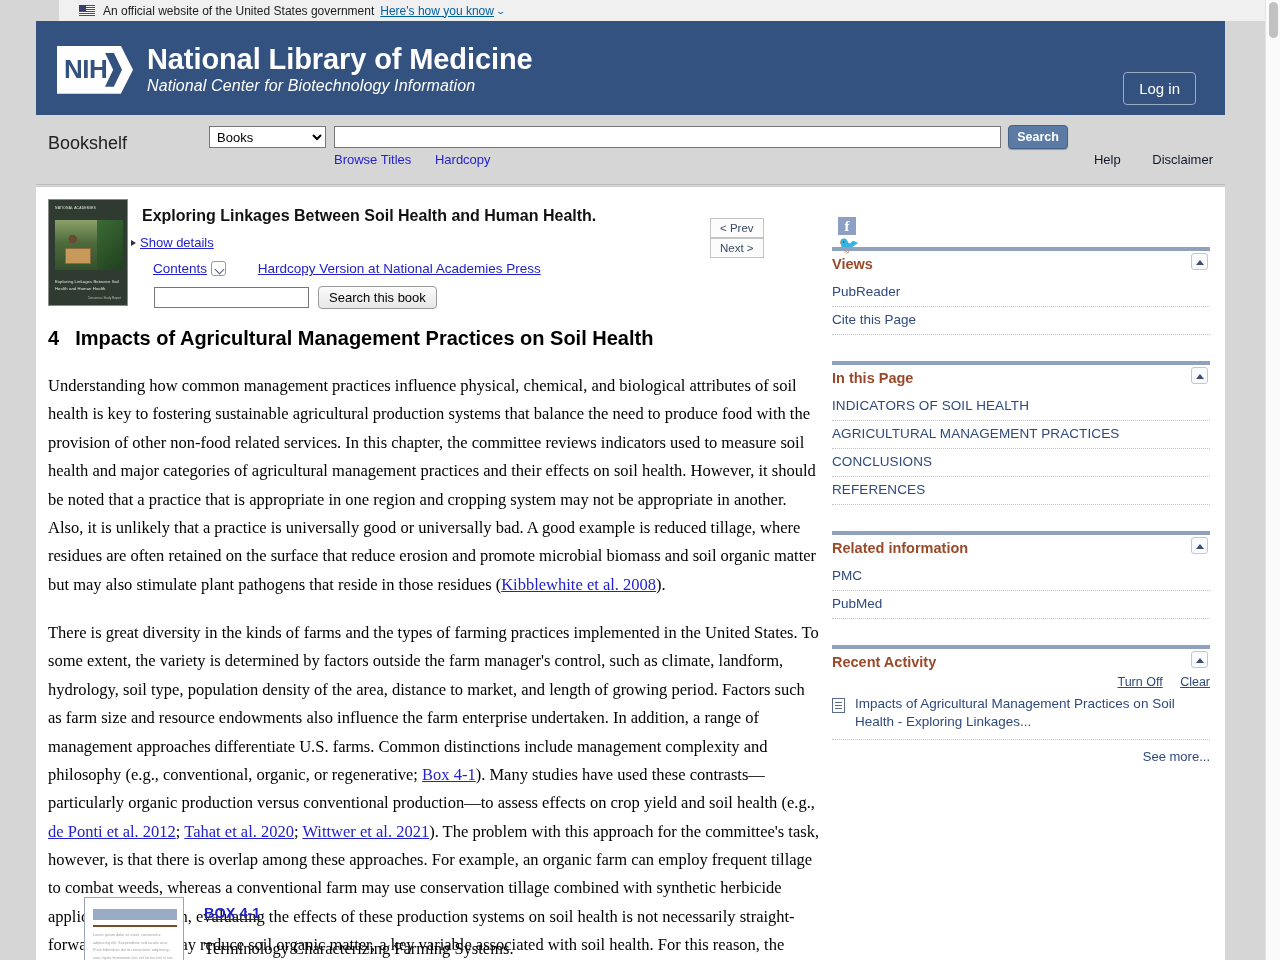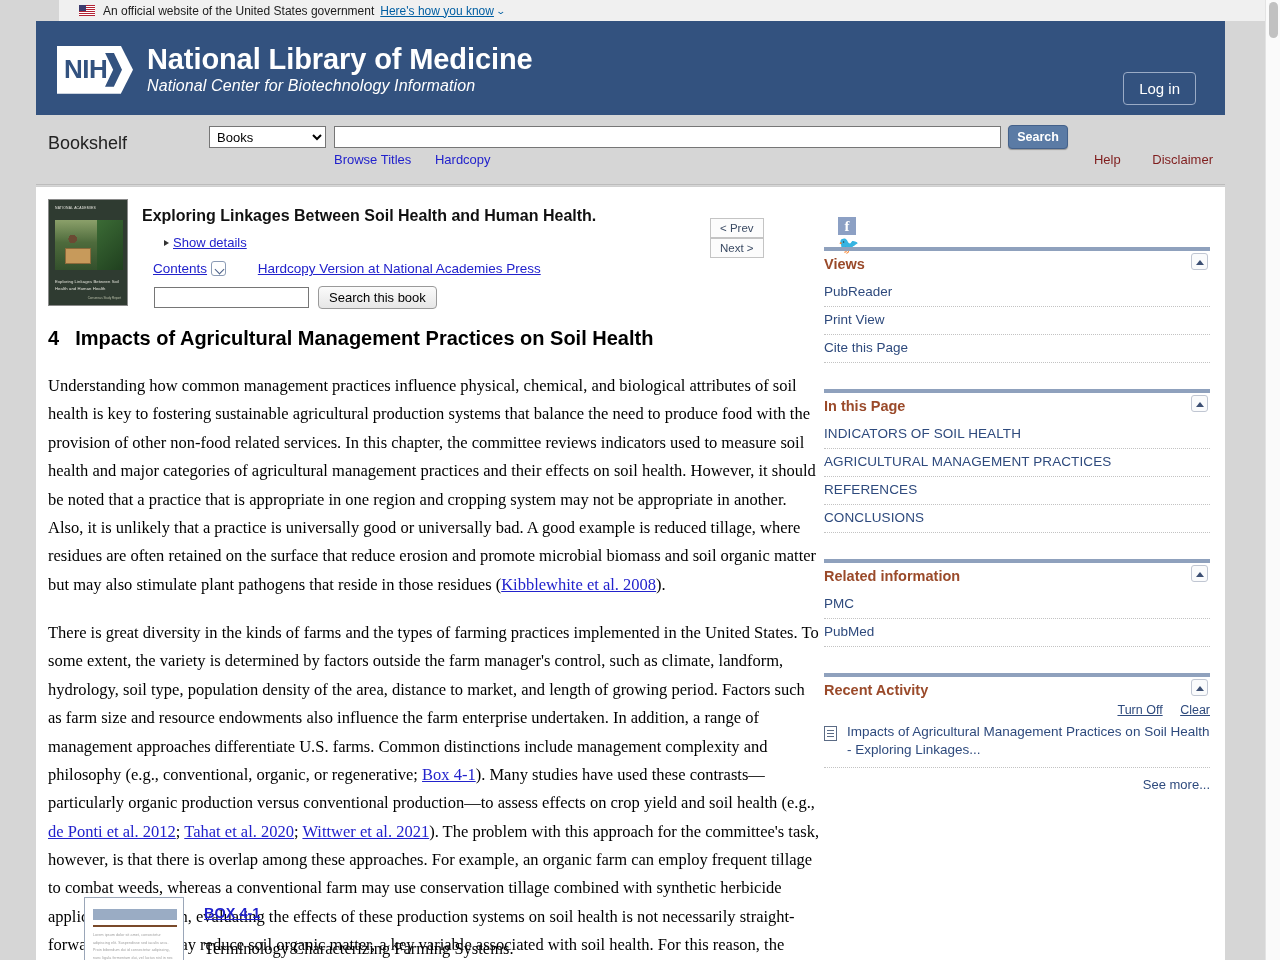--- a/index.html
+++ b/index.html
@@ -193,21 +193,21 @@
     color: #2222cc;
     text-decoration: none;
     margin-right: 20px;
   }
   .right-links {
     position: absolute;
     right: 12px; top: 37px;
     font-size: 13px;
   }
   .right-links a {
-    color: #7f1d1d;
+    color: #0f172a;
     text-decoration: none;
     margin-left: 28px;
     margin-top: 44px;
   }
 
   
   .content-shell {
     position: absolute;
     left: 36px; top: 186px;
     width: 1189px;
@@ -275,21 +275,21 @@
     position: absolute;
     left: 94px; top: 8px;
     font-size: 16px;
     font-weight: 700;
     color: #111;
     font-family: "Liberation Sans", sans-serif;
     width: 600px;
   }
   .show-details {
     position: absolute;
-    left: 116px; top: 36px;
+    left: 83px; top: 36px;
     font-size: 13px;
   }
   .tri-right {
     display: inline-block;
     width: 0; height: 0;
     border-left: 5px solid #333;
     border-top: 3.5px solid transparent;
     border-bottom: 3.5px solid transparent;
     margin-right: 4px;
     vertical-align: 1px;
@@ -453,21 +453,21 @@
     font-size: 16.5px;
     color: #000;
   }
 
   
   .rail {
     position: absolute;
     left: 788px; top: 60px;
     width: 386px;
   }
-  .rail-sect { margin-bottom: 26px; position: relative; }
+  .rail-sect { margin-bottom: 26px; position: relative; margin-left: 8px; }
   .rail-rule {
     height: 4px;
     background: #8fa1bd;
     margin-bottom: 5px;
   }
   .rail-title {
     font-family: "Liberation Sans", sans-serif;
     font-size: 14.5px;
     font-weight: 700;
     color: #9a4a2a;
@@ -671,34 +671,33 @@
     </div>
 
     <div class="rail">
 
       <div class="rail-sect">
         <div class="rail-rule"></div>
         <div class="rail-title">Views</div>
         <span class="collapse-btn"></span>
         <ul class="rail-list">
           <li><a href="#">PubReader</a></li>
-          <li><a href="#">Print View</a></li>
           <li><a href="#">Cite this Page</a></li>
         </ul>
       </div>
 
       <div class="rail-sect">
         <div class="rail-rule"></div>
         <div class="rail-title">In this Page</div>
         <span class="collapse-btn"></span>
         <ul class="rail-list caps">
           <li><a href="#">INDICATORS OF SOIL HEALTH</a></li>
           <li><a href="#">AGRICULTURAL MANAGEMENT PRACTICES</a></li>
+          <li><a href="#">CONCLUSIONS</a></li>
           <li><a href="#">REFERENCES</a></li>
-          <li><a href="#">CONCLUSIONS</a></li>
         </ul>
       </div>
 
       <div class="rail-sect">
         <div class="rail-rule"></div>
         <div class="rail-title">Related information</div>
         <span class="collapse-btn"></span>
         <ul class="rail-list">
           <li><a href="#">PMC</a></li>
           <li><a href="#">PubMed</a></li>

